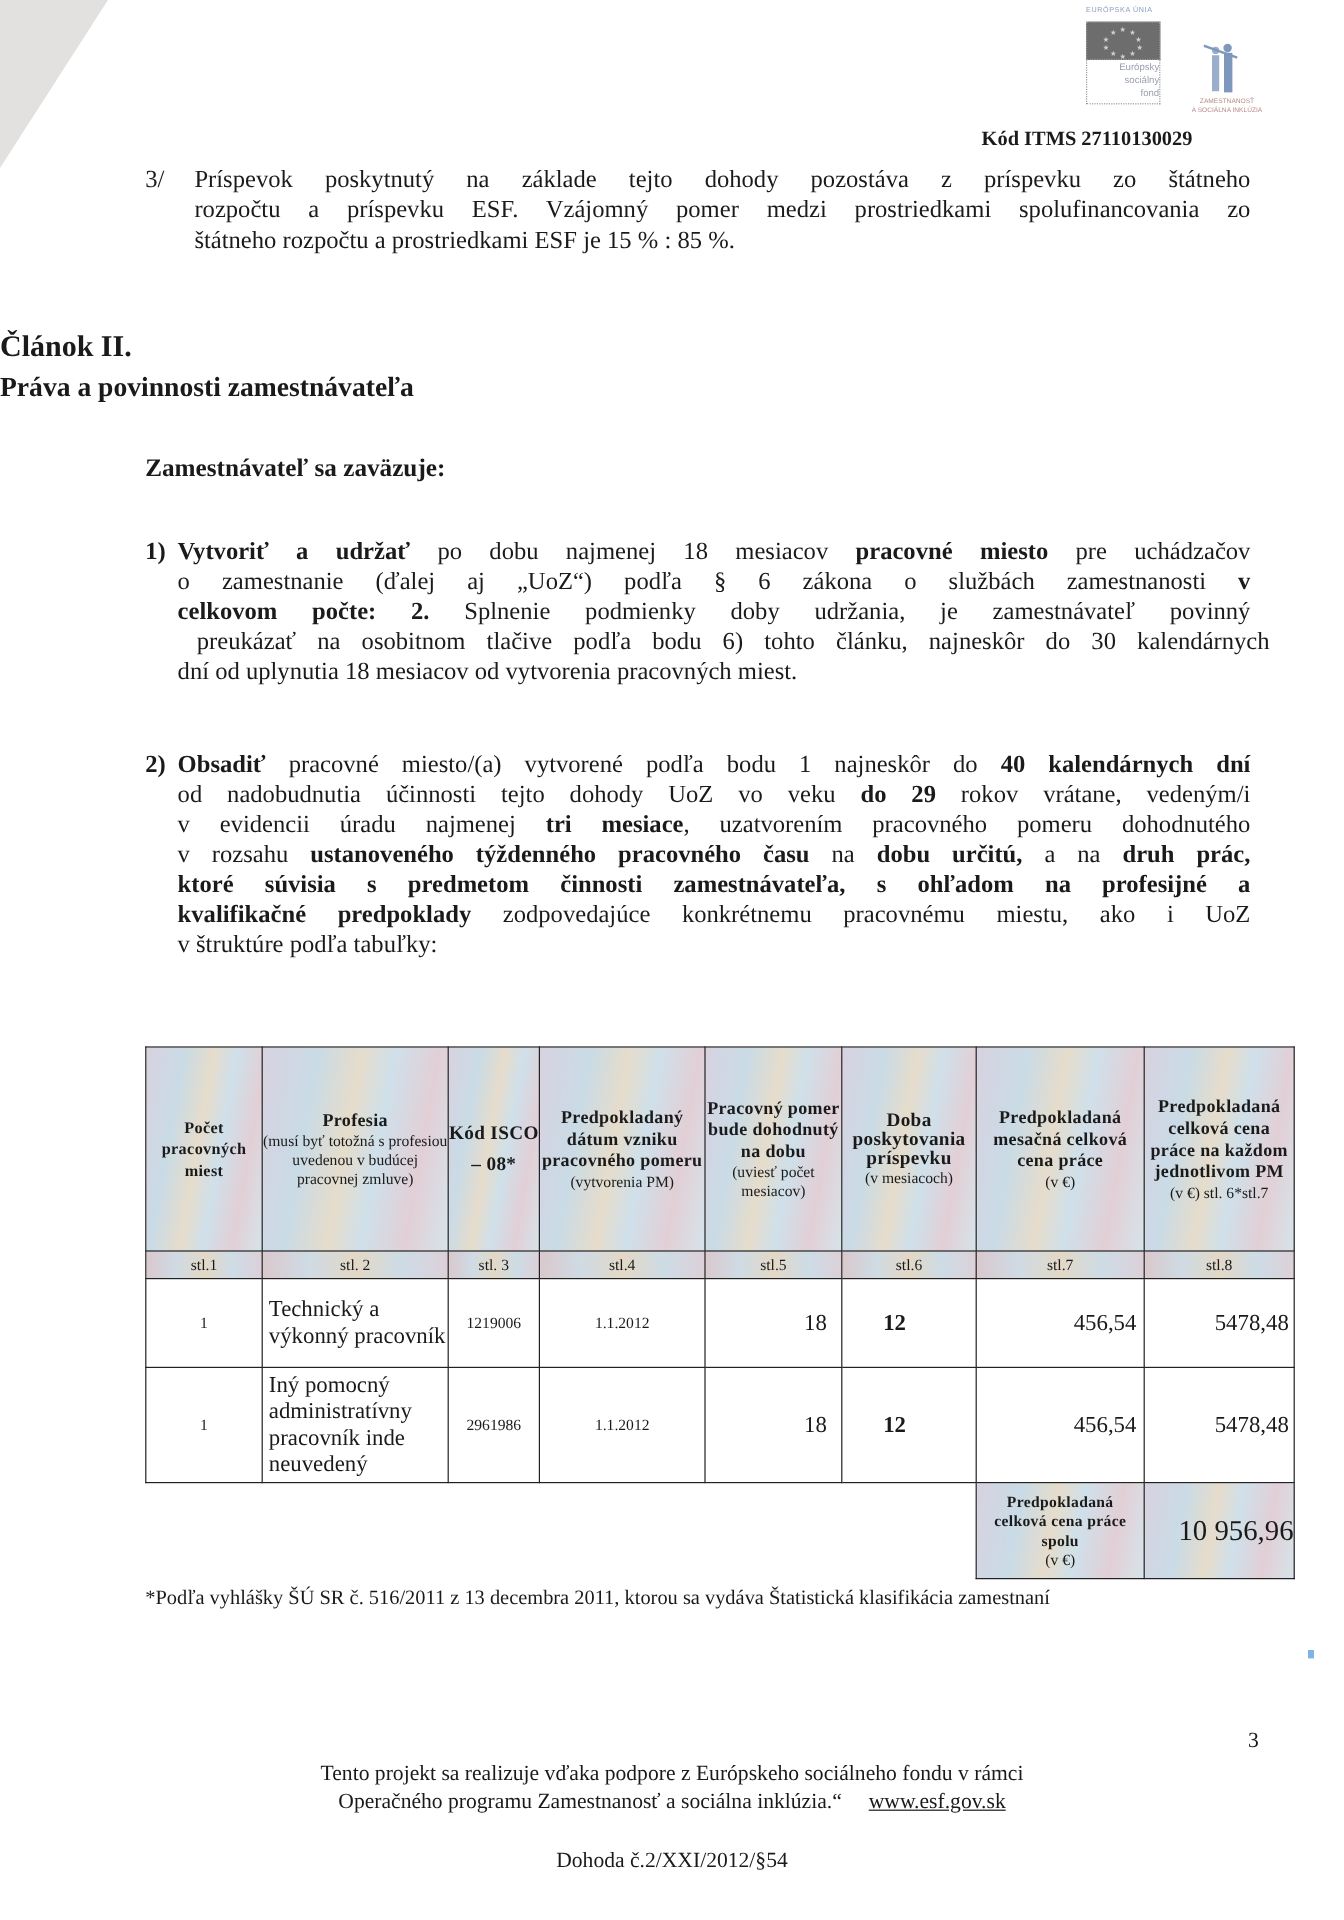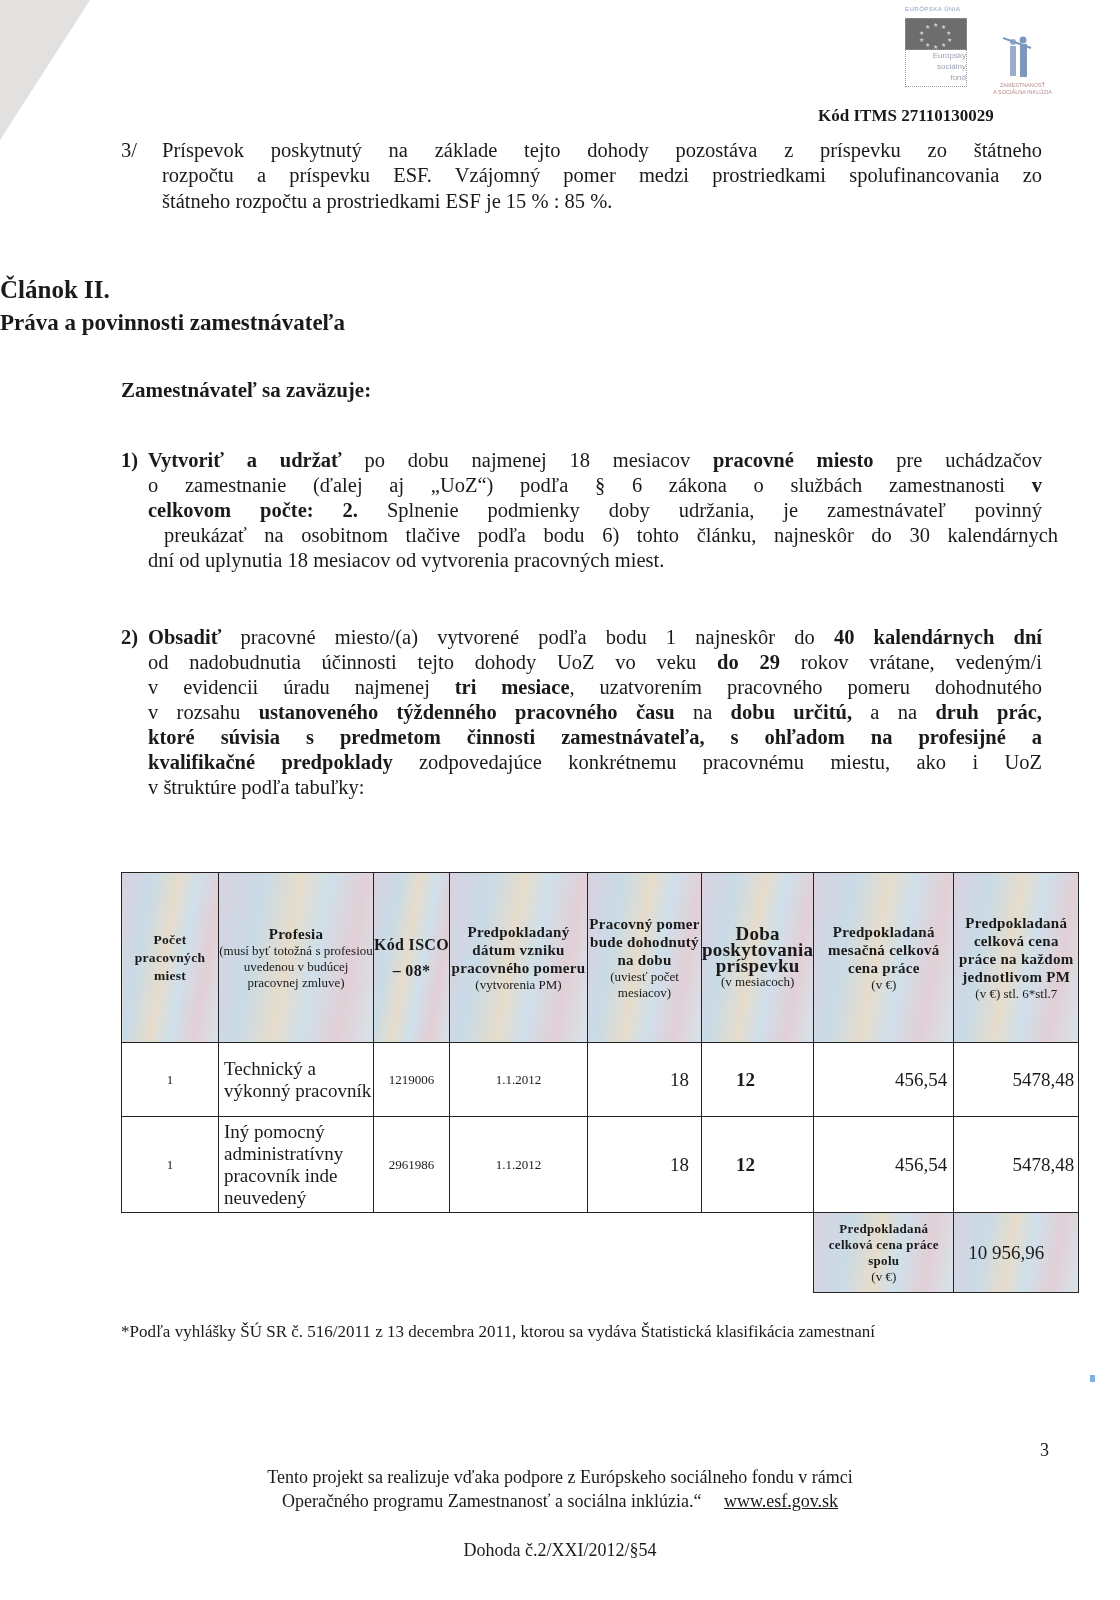--- a/index.html
+++ b/index.html
@@ -124,31 +124,41 @@
     <td class="hdr"><span class="bt" style="font-size:16px;line-height:26px">Kód ISCO – 08*</span></td>
     <td class="hdr">
           <div class="bt">Predpokladaný dátum vzniku pracovného pomeru</div>
           <div>(vytvorenia PM)</div>
         </td>
     <td class="hdr">
           <div class="bt">Pracovný pomer bude dohodnutý na dobu</div>
           <div>(uviesť počet mesiacov)</div>
         </td>
     <td class="hdr">
-          <div class="bt" style="font-size:19px;line-height:16px">Doba poskytovania príspevku</div>
+          <div class="bt" style="font-size:16px;line-height:16px">Doba poskytovania príspevku</div>
           <div>(v mesiacoch)</div>
         </td>
     <td class="hdr">
           <div class="bt">Predpokladaná mesačná celková cena práce</div>
           <div>(v €)</div>
         </td>
     <td class="hdr">
           <div class="bt">Predpokladaná celková cena práce na každom jednotlivom PM</div>
           <div>(v €) stl. 6*stl.7</div>
         </td>
+  </tr>
+  <tr>
+    <td class="stl">stl.1</td>
+    <td class="stl">stl. 2</td>
+    <td class="stl">stl. 3</td>
+    <td class="stl">stl.4</td>
+    <td class="stl">stl.5</td>
+    <td class="stl">stl.6</td>
+    <td class="stl">stl.7</td>
+    <td class="stl">stl.8</td>
   </tr>
   <tr style="height:74px">
     <td class="cell small">1</td>
     <td class="cell" style="text-align:left;padding-left:5px">Technický a výkonný pracovník</td>
     <td class="cell small">1219006</td>
     <td class="cell small">1.1.2012</td>
     <td class="cell" style="text-align:right;padding-right:12px">18</td>
     <td class="cell" style="font-weight:bold;text-align:left;padding-left:34px">12</td>
     <td class="cell" style="text-align:right;padding-right:6px">456,54</td>
     <td class="cell" style="text-align:right;padding-right:4px">5478,48</td>
@@ -162,21 +172,21 @@
     <td class="cell" style="font-weight:bold;text-align:left;padding-left:34px">12</td>
     <td class="cell" style="text-align:right;padding-right:6px">456,54</td>
     <td class="cell" style="text-align:right;padding-right:4px">5478,48</td>
   </tr>
   <tr style="height:80px">
     <td colspan="6" style="border:none;border-top:1.5px solid #222;background:transparent"></td>
     <td class="hdr" style="padding:0 4px">
           <div class="bt" style="font-size:13px;line-height:16px">Predpokladaná celková cena práce spolu</div>
           <div>(v €)</div>
         </td>
-    <td class="hdr" style="font-size:19px;padding-right:20px">10 956,96</td>
+    <td class="hdr" style="font-size:24px;text-align:right;padding-right:0">10 956,96</td>
   </tr>
 </tbody>
   </table>
 
 <div class="footnote">*Podľa vyhlášky ŠÚ SR č. 516/2011 z 13 decembra 2011, ktorou sa vydáva Štatistická klasifikácia zamestnaní</div>
 <div class="dot"></div>
 
 <div class="pagenum">3</div>
 
 <div class="footer" style="top:1465px;">Tento projekt sa realizuje vďaka podpore z Európskeho sociálneho fondu v rámci</div>

